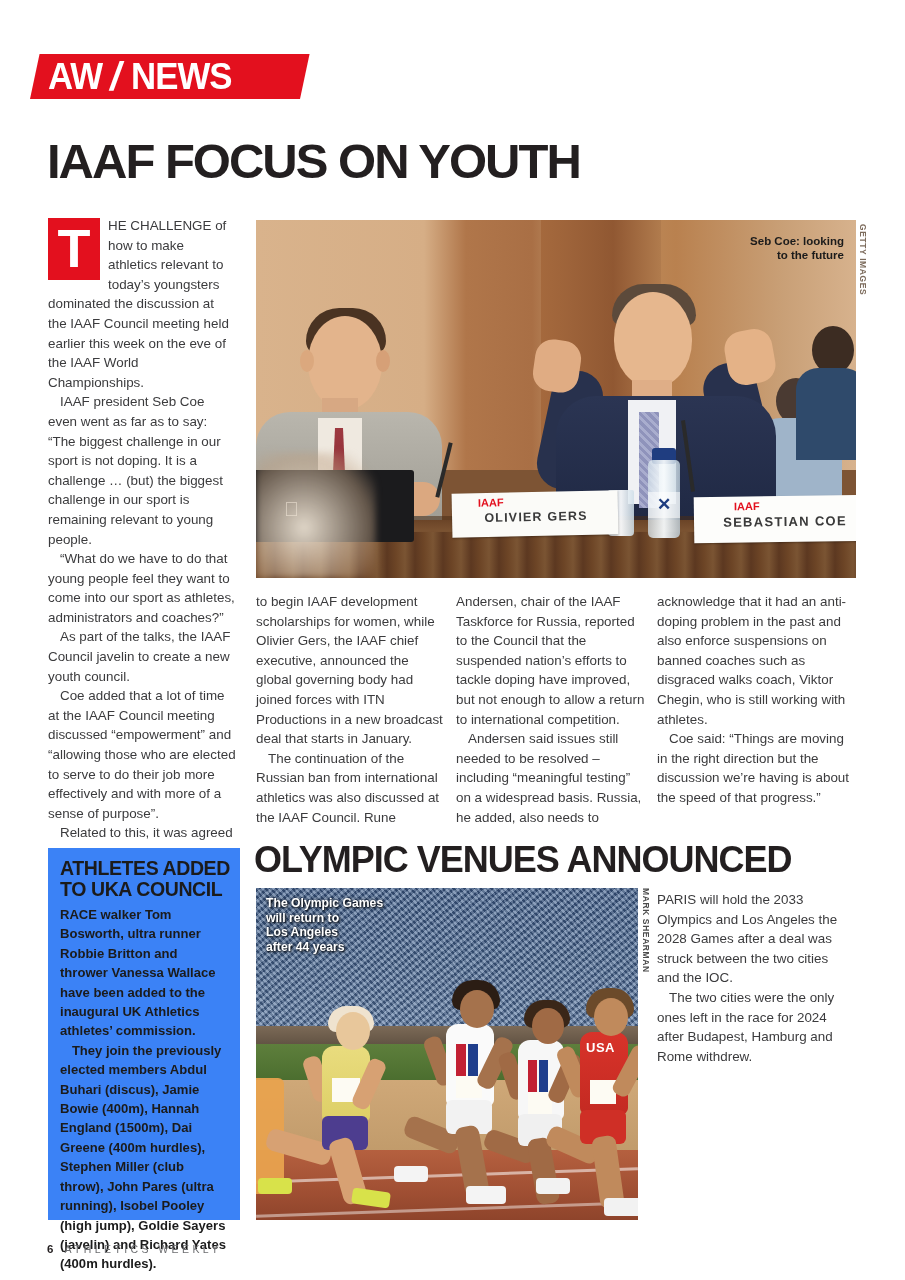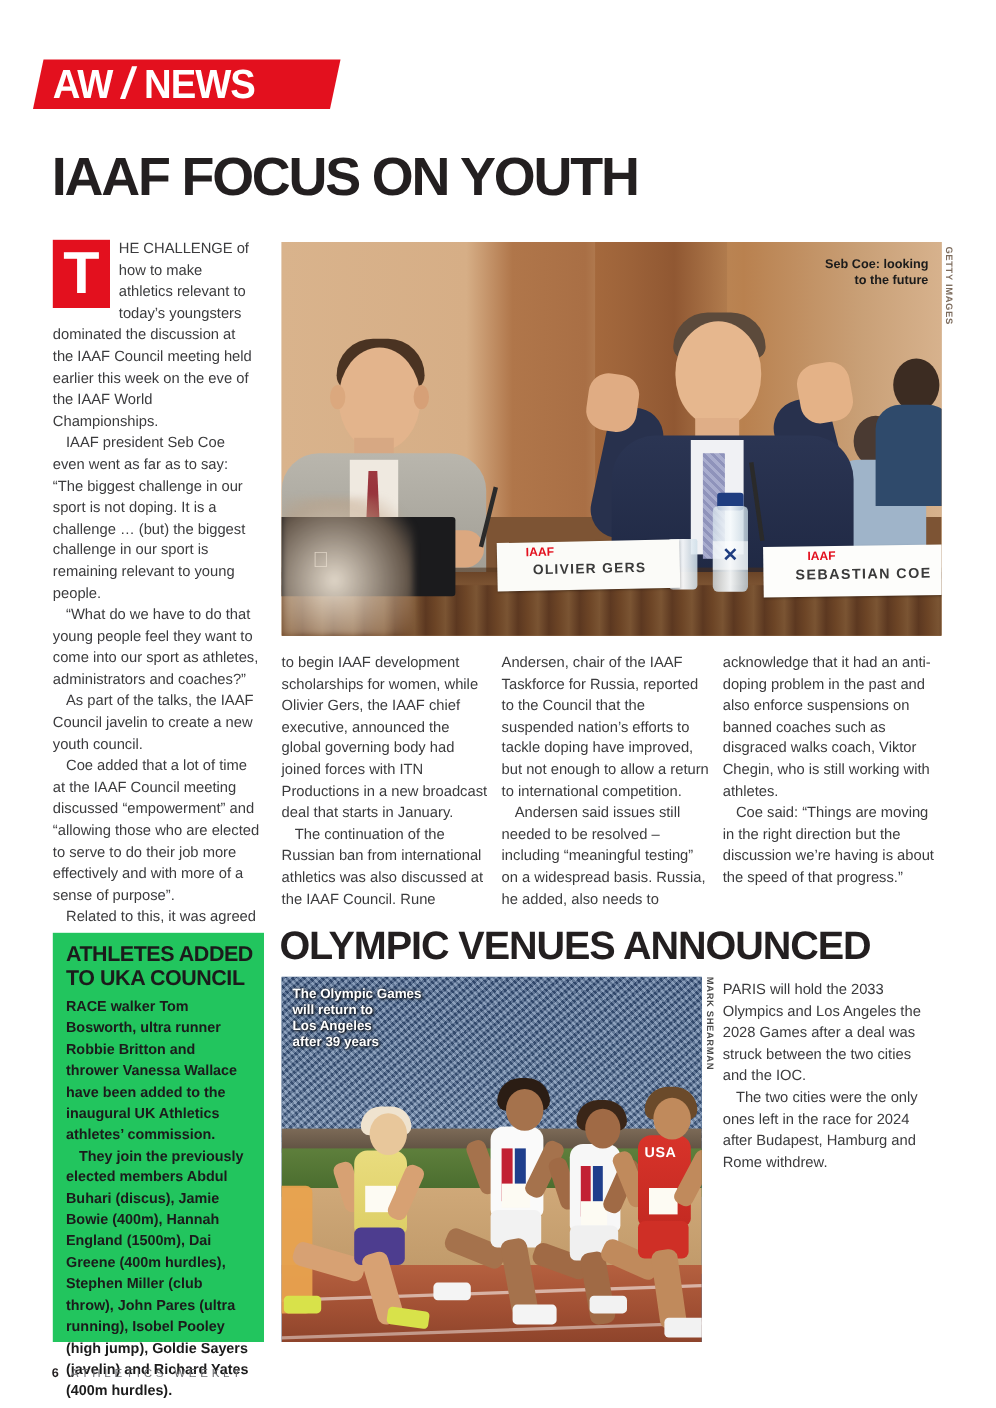--- a/index.html
+++ b/index.html
@@ -149,21 +149,21 @@
     line-height:14.6px;
     font-family:"Liberation Sans Narrow","Liberation Sans", sans-serif;
     text-shadow:1px 1px 2px rgba(0,0,0,.85), 0 0 4px rgba(0,0,0,.7);
     z-index:6;
   }
 
   
   .sidebar {
     position:absolute; left:48px; top:848px;
     width:192px; height:372px;
-    background:#22c55e;
+    background:#3b82f6;
     padding:10px 10px 0 12px;
     box-sizing:border-box;
   }
   .sidebar-title {
     font-weight:bold;
     font-size:19.5px;
     line-height:21px;
     letter-spacing:-0.4px;
     color:#1b1b1b;
     margin-bottom:5px;
@@ -542,21 +542,21 @@
       <div class="r-head hr1"></div>
       <div class="r-head h1"></div>
       <div class="r-arm a1"></div>
       <div class="r-leg l2"></div>
       <div class="r-shoe s2"></div>
     </div>
 
     <div class="caption-bottom" style="white-space:pre-line;">The Olympic Games
 will return to
 Los Angeles
-after 39 years</div>
+after 44 years</div>
   </div>
   <div class="photo-credit-v" id="credit-bottom">MARK SHEARMAN</div>
 
   <div class="col" id="col5">
     <p class="first">PARIS will hold the 2033 Olympics and Los Angeles the 2028 Games after a deal was struck between the two cities and the IOC.</p>
     <p>The two cities were the only ones left in the race for 2024 after Budapest, Hamburg and Rome withdrew.</p>
   </div>
 
   <div class="footer">
     <span class="footer-page">6</span>

